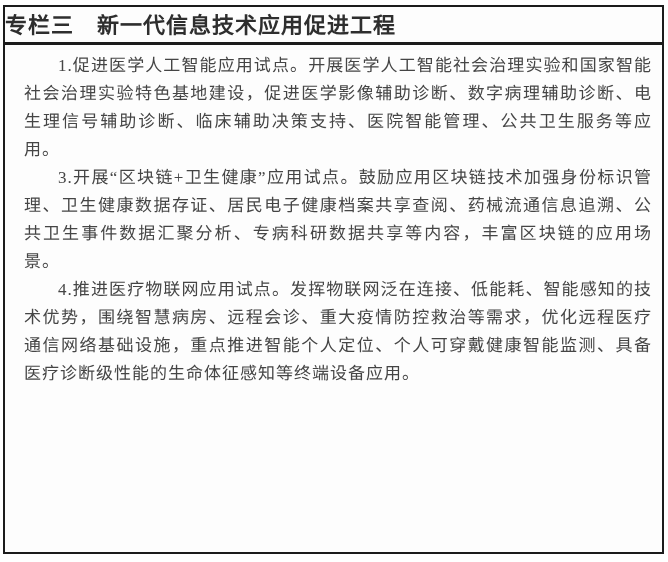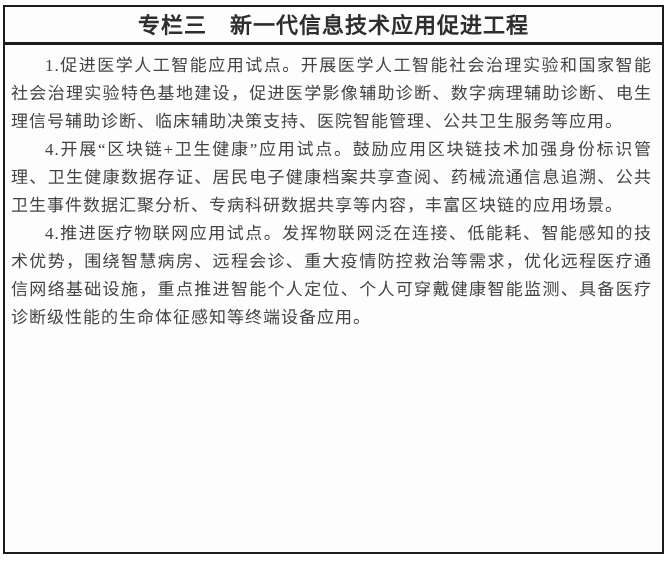--- a/index.html
+++ b/index.html
@@ -22,31 +22,30 @@
     right: 4px;
     bottom: 8px;
     border: 2px solid #1b1b1b;
     background: #fdfdfd;
     box-sizing: border-box;
   }
   .panel-title {
     height: 38px;
     line-height: 38px;
     border-bottom: 3px solid #1b1b1b;
-    text-align: center;
     font-family: "Liberation Sans", sans-serif;
     font-weight: bold;
     font-size: 22px;
     color: #2e2e2e;
     letter-spacing: 1px;
     white-space: pre;
     box-sizing: border-box;
   }
   .panel-body {
-    padding: 7px 10px 6px 6px;
+    padding: 7px 10px 6px 19px;
     box-sizing: border-box;
   }
   .panel-body p {
     margin: 0;
     text-indent: 2em;
     text-align: justify;
     font-size: 17px;
     line-height: 28px;
     letter-spacing: 1px;
     color: #454545;
@@ -54,17 +53,17 @@
   }
 </style>
 </head>
 <body>
 
 <div class="page">
   <div class="panel">
     <div class="panel-title">专栏三　新一代信息技术应用促进工程</div>
     <div class="panel-body">
       <p>1.促进医学人工智能应用试点。开展医学人工智能社会治理实验和国家智能社会治理实验特色基地建设，促进医学影像辅助诊断、数字病理辅助诊断、电生理信号辅助诊断、临床辅助决策支持、医院智能管理、公共卫生服务等应用。</p>
-      <p>4.开展“区块链+卫生健康”应用试点。鼓励应用区块链技术加强身份标识管理、卫生健康数据存证、居民电子健康档案共享查阅、药械流通信息追溯、公共卫生事件数据汇聚分析、专病科研数据共享等内容，丰富区块链的应用场景。</p>
+      <p>3.开展“区块链+卫生健康”应用试点。鼓励应用区块链技术加强身份标识管理、卫生健康数据存证、居民电子健康档案共享查阅、药械流通信息追溯、公共卫生事件数据汇聚分析、专病科研数据共享等内容，丰富区块链的应用场景。</p>
       <p>4.推进医疗物联网应用试点。发挥物联网泛在连接、低能耗、智能感知的技术优势，围绕智慧病房、远程会诊、重大疫情防控救治等需求，优化远程医疗通信网络基础设施，重点推进智能个人定位、个人可穿戴健康智能监测、具备医疗诊断级性能的生命体征感知等终端设备应用。</p>
     </div>
   </div>
 </div>
 
 </body></html>

